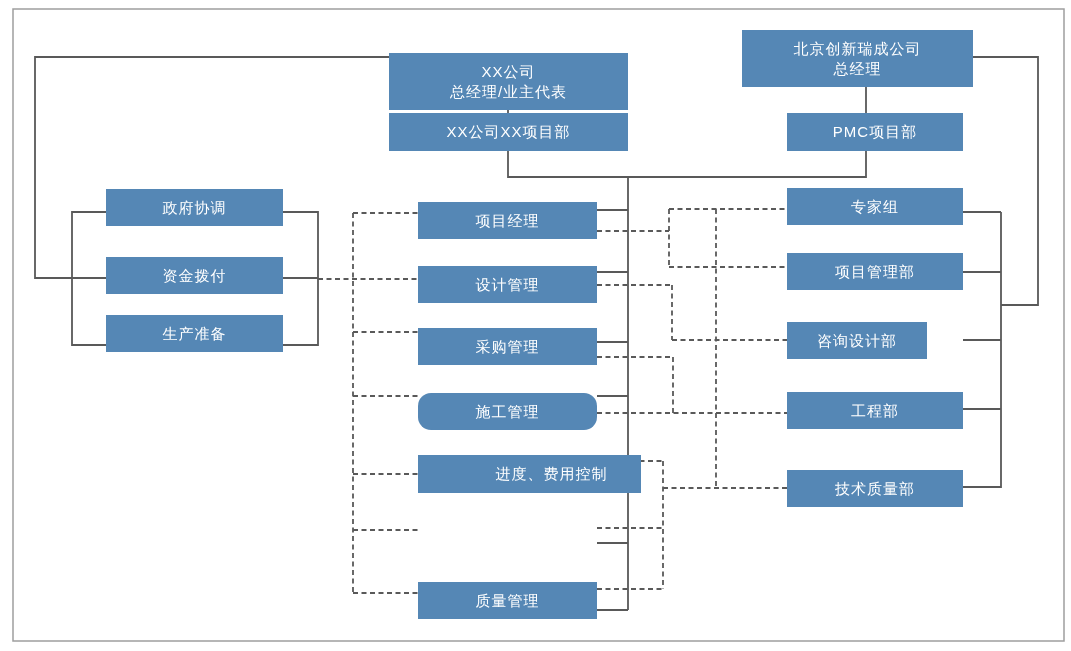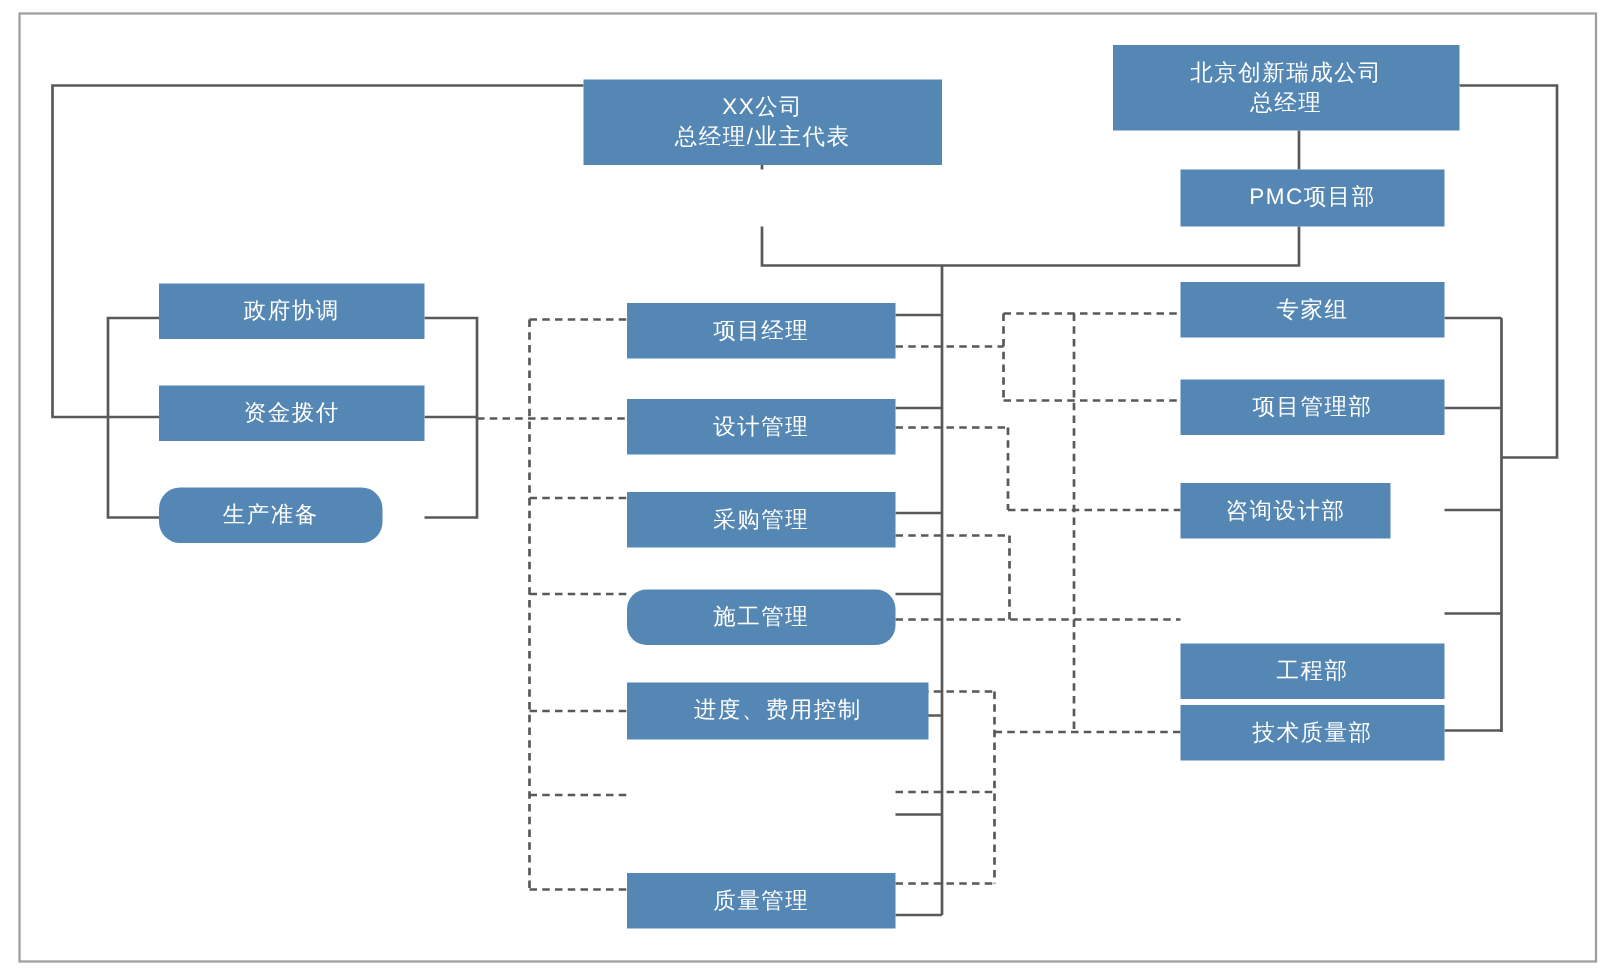--- a/index.html
+++ b/index.html
@@ -92,68 +92,71 @@
           M663,461 L663,589
           M663,488 L787,488
           M716,209 L716,488"></path>
   </svg>
 
   <div class="node" style="left:389px;top:30px;width:239px;height:57px;margin-top:23px;">
     <span>XX公司</span>
     <span>总经理/业主代表</span>
   </div>
 
+  <div class="node" style="left:389px;top:113px;width:239px;height:38px;">
+    <span>XX公司XX项目部</span>
+  </div>
 
   <div class="node" style="left:742px;top:30px;width:231px;height:57px;">
     <span>北京创新瑞成公司</span>
     <span>总经理</span>
   </div>
 
   <div class="node" style="left:787px;top:113px;width:176px;height:38px;">
     <span>PMC项目部</span>
   </div>
 
   <div class="node" style="left:106px;top:189px;width:177px;height:37px;">
     <span>政府协调</span>
   </div>
   <div class="node" style="left:106px;top:257px;width:177px;height:37px;">
     <span>资金拨付</span>
   </div>
-  <div class="node" style="left:106px;top:325px;width:149px;height:37px;border-radius:14px;">
+  <div class="node" style="left:106px;top:315px;width:177px;height:37px;">
     <span>生产准备</span>
   </div>
 
   <div class="node" style="left:418px;top:202px;width:179px;height:37px;align-items:center;">
     <span>项目经理</span>
   </div>
   <div class="node" style="left:418px;top:266px;width:179px;height:37px;">
     <span>设计管理</span>
   </div>
   <div class="node" style="left:418px;top:328px;width:179px;height:37px;">
     <span>采购管理</span>
   </div>
   <div class="node" style="left:418px;top:393px;width:179px;height:37px;border-radius:13px;">
     <span>施工管理</span>
   </div>
-  <div class="node" style="left:418px;top:455px;width:201px;height:38px;">
+  <div class="node" style="left:418px;top:455px;width:179px;height:38px;padding-left:44px;">
     <span>进度、费用控制</span>
   </div>
   <div class="node" style="left:418px;top:582px;width:179px;height:37px;">
     <span>质量管理</span>
   </div>
 
   <div class="node" style="left:787px;top:188px;width:176px;height:37px;">
     <span>专家组</span>
   </div>
   <div class="node" style="left:787px;top:253px;width:176px;height:37px;">
     <span>项目管理部</span>
   </div>
   <div class="node" style="left:787px;top:322px;width:140px;height:37px;">
     <span>咨询设计部</span>
   </div>
-  <div class="node" style="left:787px;top:392px;width:176px;height:37px;margin-top:37px;">
+  <div class="node" style="left:787px;top:392px;width:176px;height:37px;">
     <span>工程部</span>
   </div>
   <div class="node" style="left:787px;top:470px;width:176px;height:37px;">
     <span>技术质量部</span>
   </div>
 
 </div>
 
 </body></html>

